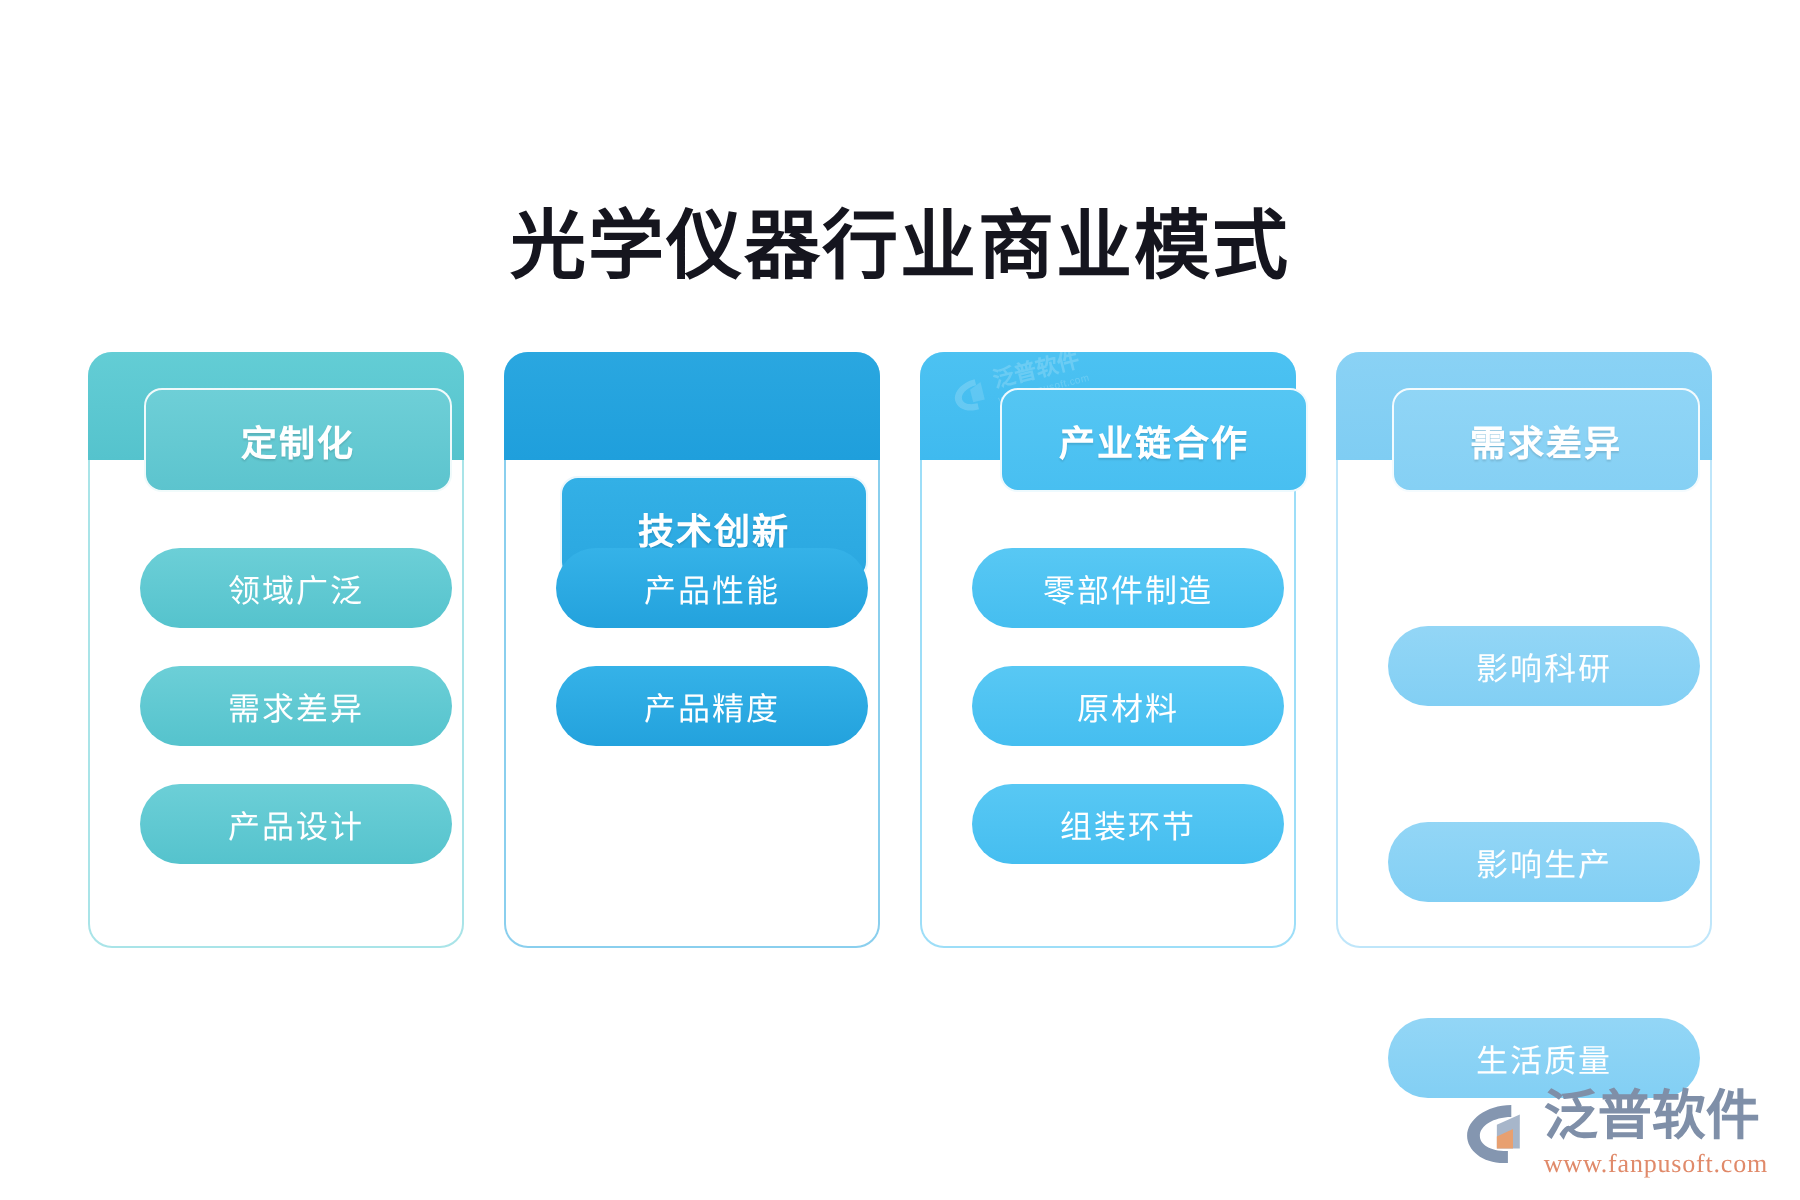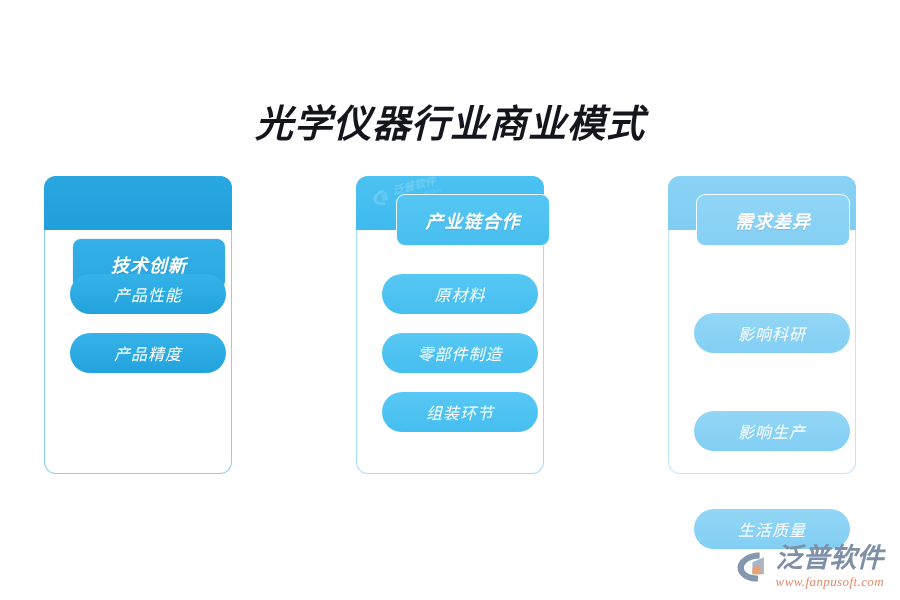--- a/index.html
+++ b/index.html
@@ -14,21 +14,20 @@
     font-family: "Liberation Sans", "DejaVu Sans", sans-serif;
     overflow: hidden;
     position: relative;
   }
 
   #stage {
     position: relative;
     width: 900px;
     height: 600px;
     background: #ffffff;
-    font-style: italic;
   }
 
   
   #page-title {
     position: absolute;
     left: 0;
     top: 98px;
     width: 900px;
     text-align: center;
     font-family: "Liberation Serif", "DejaVu Serif", serif;
@@ -222,20 +221,30 @@
 </style>
 </head>
 <body>
 
 <div id="stage">
 
   <div id="page-title">光学仪器行业商业模式</div>
 
   <div id="columns">
 
+    <div class="column col-0">
+      <div class="card-frame"></div>
+      <div class="card-band"></div>
+      <div class="card-header">定制化</div>
+      <div class="card-items">
+        <div class="item-pill">领域广泛</div>
+        <div class="item-pill">需求差异</div>
+        <div class="item-pill">产品设计</div>
+      </div>
+    </div>
 
     <div class="column col-1">
       <div class="card-frame"></div>
       <div class="card-band"></div>
       <div class="card-header">技术创新</div>
       <div class="card-items">
         <div class="item-pill">产品性能</div>
         <div class="item-pill">产品精度</div>
       </div>
     </div>
@@ -249,22 +258,22 @@
             <path d="M21 14 L33 9 L33 27 L21 27 Z" fill="#ffffff" opacity="0.75"></path>
           </svg>
           <div>
             <div class="wm-text">泛普软件</div>
             <div class="wm-url">www.fanpusoft.com</div>
           </div>
         </div>
       </div>
       <div class="card-header">产业链合作</div>
       <div class="card-items">
+        <div class="item-pill">零部件制造</div>
         <div class="item-pill">原材料</div>
-        <div class="item-pill">零部件制造</div>
         <div class="item-pill">组装环节</div>
       </div>
     </div>
 
     <div class="column col-3">
       <div class="card-frame"></div>
       <div class="card-band"></div>
       <div class="card-header">需求差异</div>
       <div class="card-items">
         <div class="item-pill">影响科研</div>

